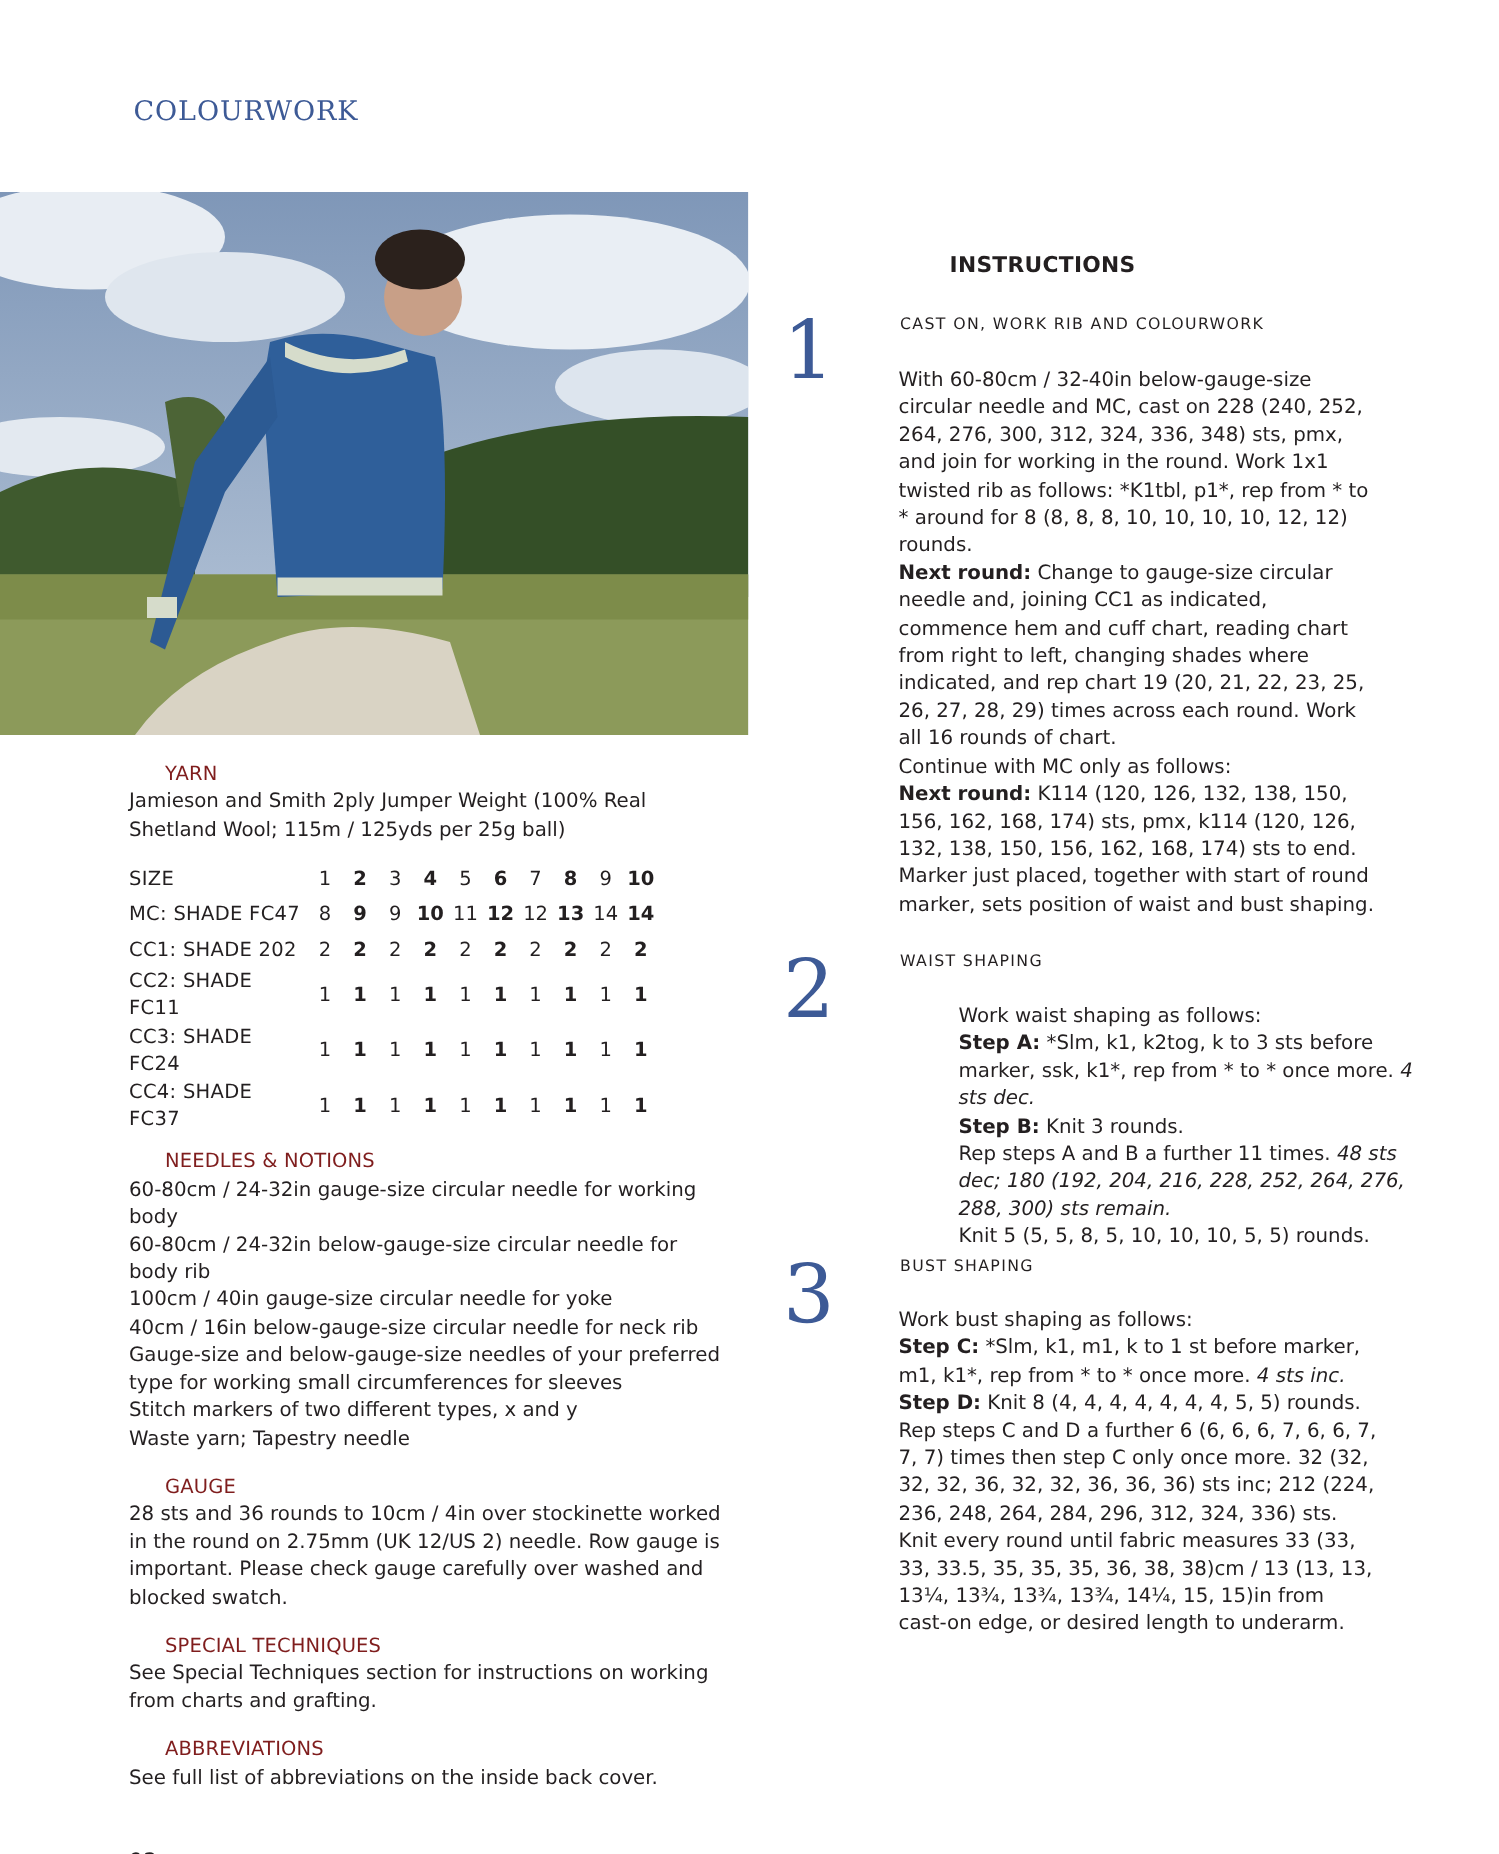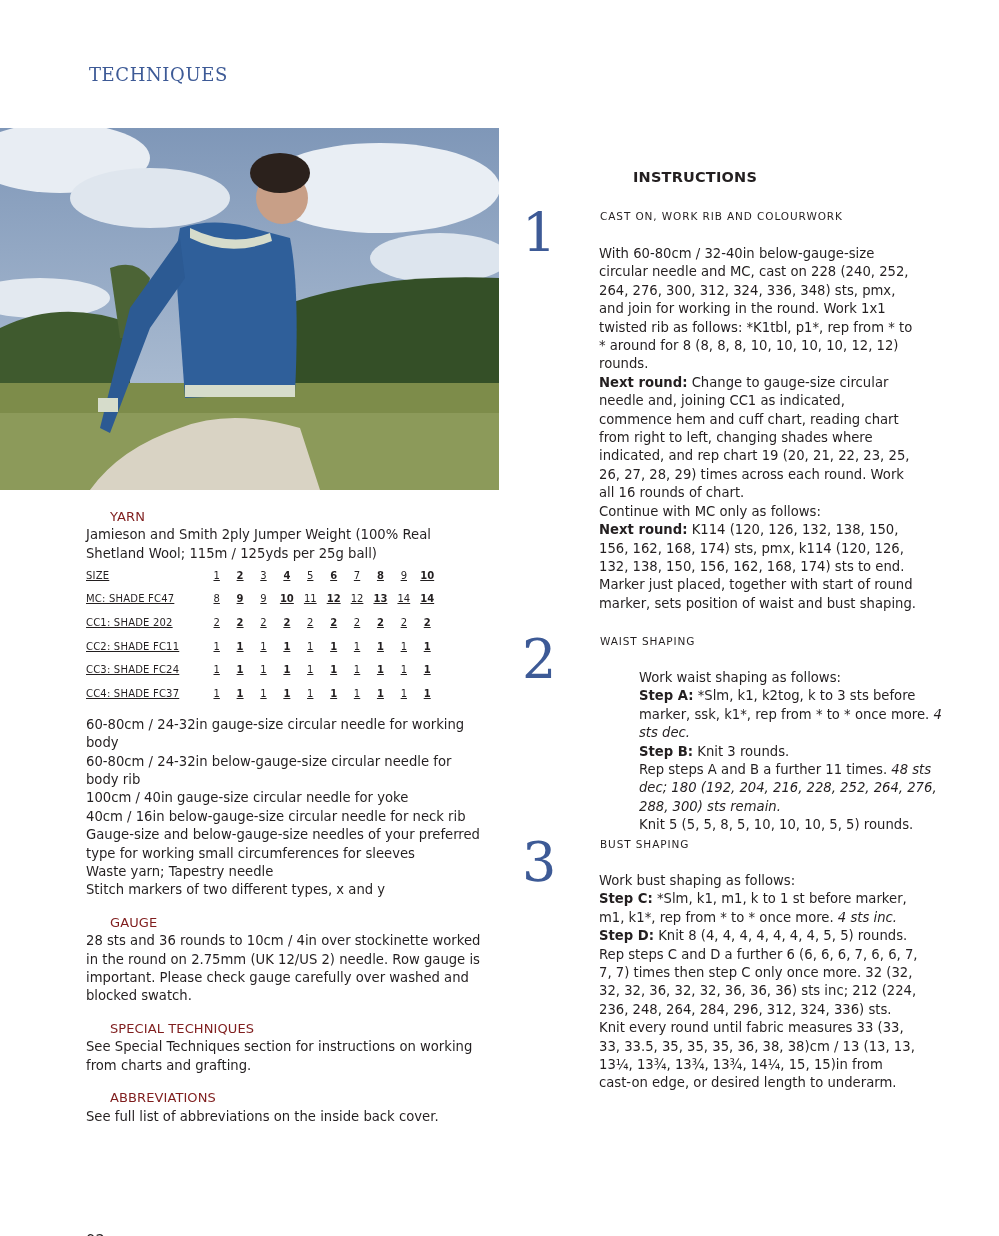--- a/index.html
+++ b/index.html
@@ -7,40 +7,40 @@
          font-family: "DejaVu Sans", "Liberation Sans", sans-serif; color: #231f20; }
   .page-title { position: absolute; left: 89px; top: 64px; font-family: "DejaVu Serif", "Liberation Serif", serif;
                 font-size: 18px; letter-spacing: 0.6px; color: #3d5a96; }
   .photo { position: absolute; left: 0; top: 128px; width: 499px; height: 362px; overflow: hidden; }
   .photo svg { display: block; width: 100%; height: 100%; }
 
   .left { position: absolute; left: 86px; top: 508px; width: 400px; font-size: 13.2px; line-height: 18.4px; }
   .sec-head { color: #7f1d1d; font-weight: normal; font-size: 13px; letter-spacing: 0.1px; margin-left: 24px; }
   .sec-body { margin: 0; }
   .gap-sm { height: 14px; }
-  table.yarn { border-collapse: collapse; font-size: 10px; margin-top: 1px; margin-bottom: 10px; text-decoration: underline; }
+  table.yarn { border-collapse: collapse; font-size: 13px; margin-top: 12px; margin-bottom: 10px; }
   table.yarn td { padding: 0; height: 23.6px; vertical-align: middle; }
   table.yarn td.lbl { width: 119px; font-weight: normal; letter-spacing: 0.2px; }
   table.yarn td.v { width: 23.4px; text-align: center; }
   table.yarn td.b { font-weight: bold; }
   .page-num { position: absolute; left: 86px; top: 1232px; font-size: 15px; }
 
   .right { position: absolute; left: 599px; width: 320px; font-size: 13.2px; line-height: 18.4px; }
   .instr-title { position: absolute; left: 633px; top: 169px; font-weight: bold; font-size: 14.5px; letter-spacing: 0.2px; }
   .step-num { position: absolute; left: 522px; font-family: "DejaVu Serif", "Liberation Serif", serif; font-size: 54px;
               line-height: 54px; color: #3d5a96; font-weight: normal; }
   .step-head { position: absolute; left: 600px; font-size: 10.5px; letter-spacing: 0.9px; }
   .p { margin: 0; }
   b { font-weight: bold; }
   i { font-style: italic; }
 </style>
 </head>
 <body>
 
-<div class="page-title">TECHNIQUES</div>
+<div class="page-title">COLOURWORK</div>
 
 <div class="photo">
   <svg viewBox="0 0 499 362" preserveAspectRatio="none">
     <defs>
       <linearGradient id="sky" x1="0" y1="0" x2="0" y2="1">
         <stop offset="0" stop-color="#7f97b8"></stop>
         <stop offset="1" stop-color="#b9c8da"></stop>
       </linearGradient>
     </defs>
     <rect x="0" y="0" width="499" height="362" fill="url(#sky)"></rect>
@@ -145,28 +145,29 @@
       <td class="v">1</td>
       <td class="v b">1</td>
       <td class="v">1</td>
       <td class="v b">1</td>
       <td class="v">1</td>
       <td class="v b">1</td>
     </tr>
   </tbody>
     </table>
 
+  <div class="sec-head">NEEDLES &amp; NOTIONS</div>
   <div>
     <div>60-80cm / 24-32in gauge-size circular needle for working body</div>
     <div>60-80cm / 24-32in below-gauge-size circular needle for body rib</div>
     <div>100cm / 40in gauge-size circular needle for yoke</div>
     <div>40cm / 16in below-gauge-size circular needle for neck rib</div>
     <div>Gauge-size and below-gauge-size needles of your preferred type for working small circumferences for sleeves</div>
+    <div>Stitch markers of two different types, x and y</div>
     <div>Waste yarn; Tapestry needle</div>
-    <div>Stitch markers of two different types, x and y</div>
   </div>
   <div class="gap-sm"></div>
   <div class="sec-head">GAUGE</div>
   <p class="sec-body">28 sts and 36 rounds to 10cm / 4in over stockinette worked in the round on 2.75mm (UK 12/US 2) needle. Row gauge is important. Please check gauge carefully over washed and blocked swatch.</p>
   <div class="gap-sm"></div>
   <div class="sec-head">SPECIAL TECHNIQUES</div>
   <p class="sec-body">See Special Techniques section for instructions on working from charts and grafting.</p>
   <div class="gap-sm"></div>
   <div class="sec-head">ABBREVIATIONS</div>
   <p class="sec-body">See full list of abbreviations on the inside back cover.</p>

